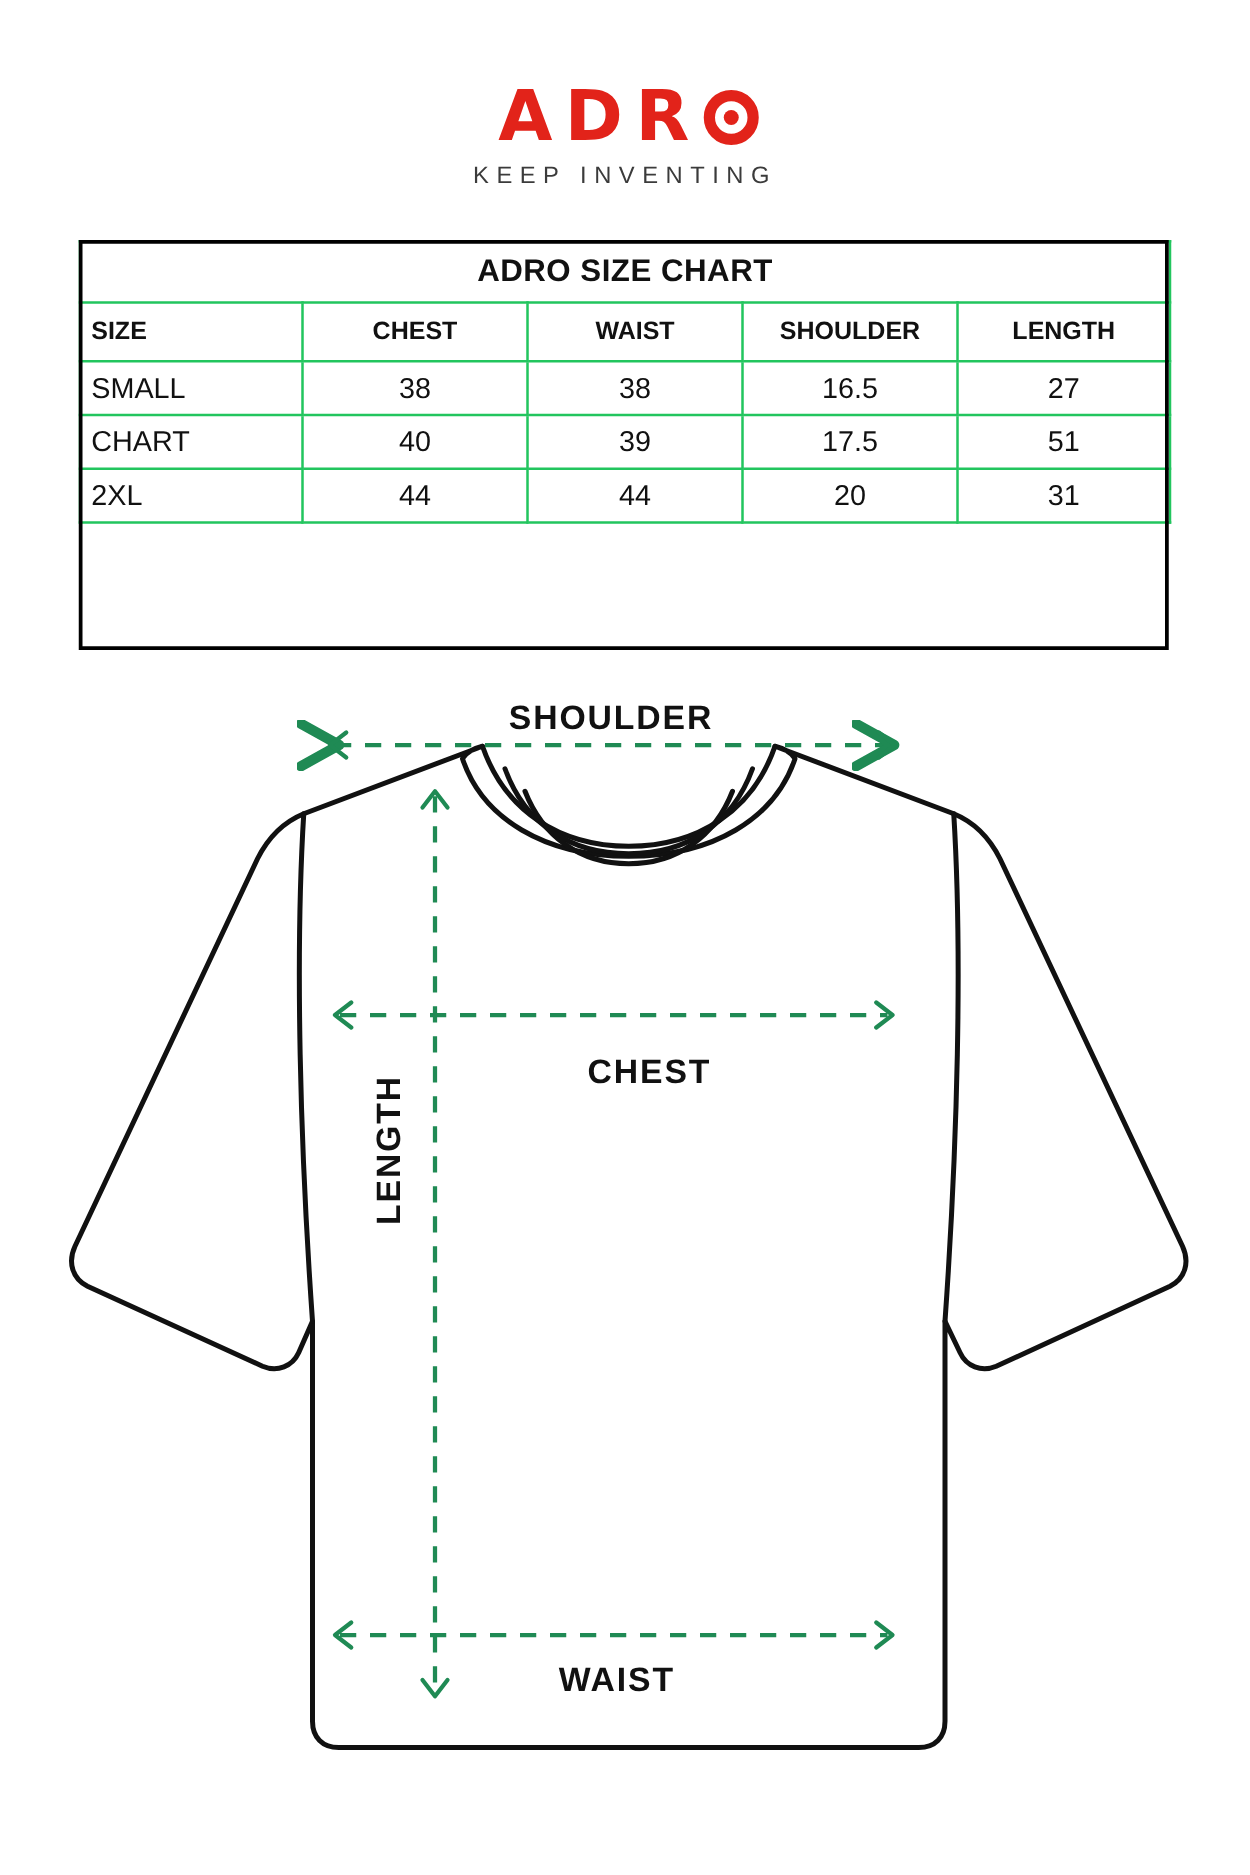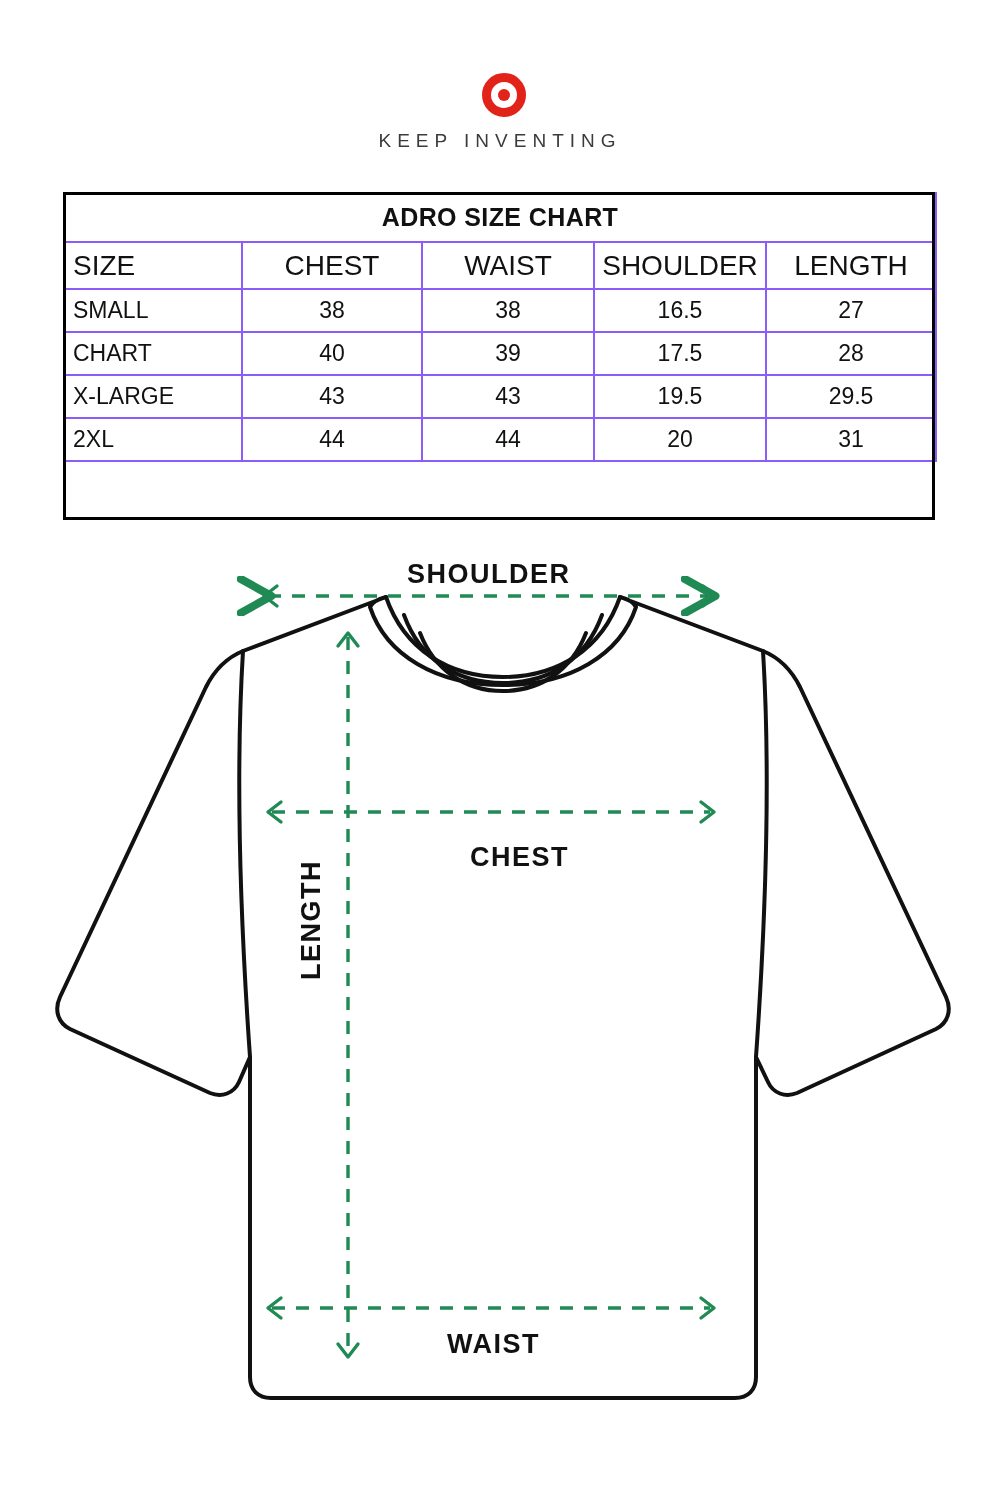--- a/index.html
+++ b/index.html
@@ -73,39 +73,39 @@
   
   .size-table {
     position: absolute;
     left: 63px;
     top: 192px;
     width: 872px;
     border-collapse: collapse;
     table-layout: fixed;
   }
   .size-table td, .size-table th {
-    border: 2px solid #8b5cf6;
+    border: 2px solid #22c55e;
     height: 41px;
     font-size: 23px;
     font-family: "Liberation Sans", sans-serif;
     padding: 0 6px;
     color: #111;
     font-weight: normal;
   }
   .size-table .title-cell {
     text-align: center;
     font-weight: bold;
     font-size: 25px;
     height: 47px;
     letter-spacing: 0.4px;
   }
   .size-table thead.col-head th {
-    font-weight: normal;
-    text-align: center;
-    font-size: 28px;
+    font-weight: bold;
+    text-align: center;
+    font-size: 20px;
     height: 45px;
   }
   .size-table thead.col-head th.size-head {
     text-align: left;
     padding-left: 8px;
   }
   .size-table tbody td {
     text-align: center;
   }
   .size-table tbody td.lbl {
@@ -154,21 +154,21 @@
     top: 435px;
     transform: rotate(-90deg);
     transform-origin: left top;
   }
 </style>
 </head>
 <body>
 
 <div class="logo-block">
   <div class="logo-word">
-    <span class="logo-target"></span>
+    <span class="letters">ADR</span><span class="logo-target"></span>
   </div>
   <div class="logo-tag">KEEP INVENTING</div>
 </div>
 
 <table class="size-table">
   <colgroup>
     <col class="col-size">
       <col class="col-chest">
       <col class="col-waist">
       <col class="col-shoulder">
@@ -194,28 +194,21 @@
       <td>38</td>
       <td>38</td>
       <td>16.5</td>
       <td>27</td>
     </tr>
     <tr>
       <td class="lbl">CHART</td>
       <td>40</td>
       <td>39</td>
       <td>17.5</td>
-      <td>28</td>
-    </tr>
-    <tr>
-      <td class="lbl">X-LARGE</td>
-      <td>43</td>
-      <td>43</td>
-      <td>19.5</td>
-      <td>29.5</td>
+      <td>51</td>
     </tr>
     <tr>
       <td class="lbl">2XL</td>
       <td>44</td>
       <td>44</td>
       <td>20</td>
       <td>31</td>
     </tr>
   </tbody>
 </table>

